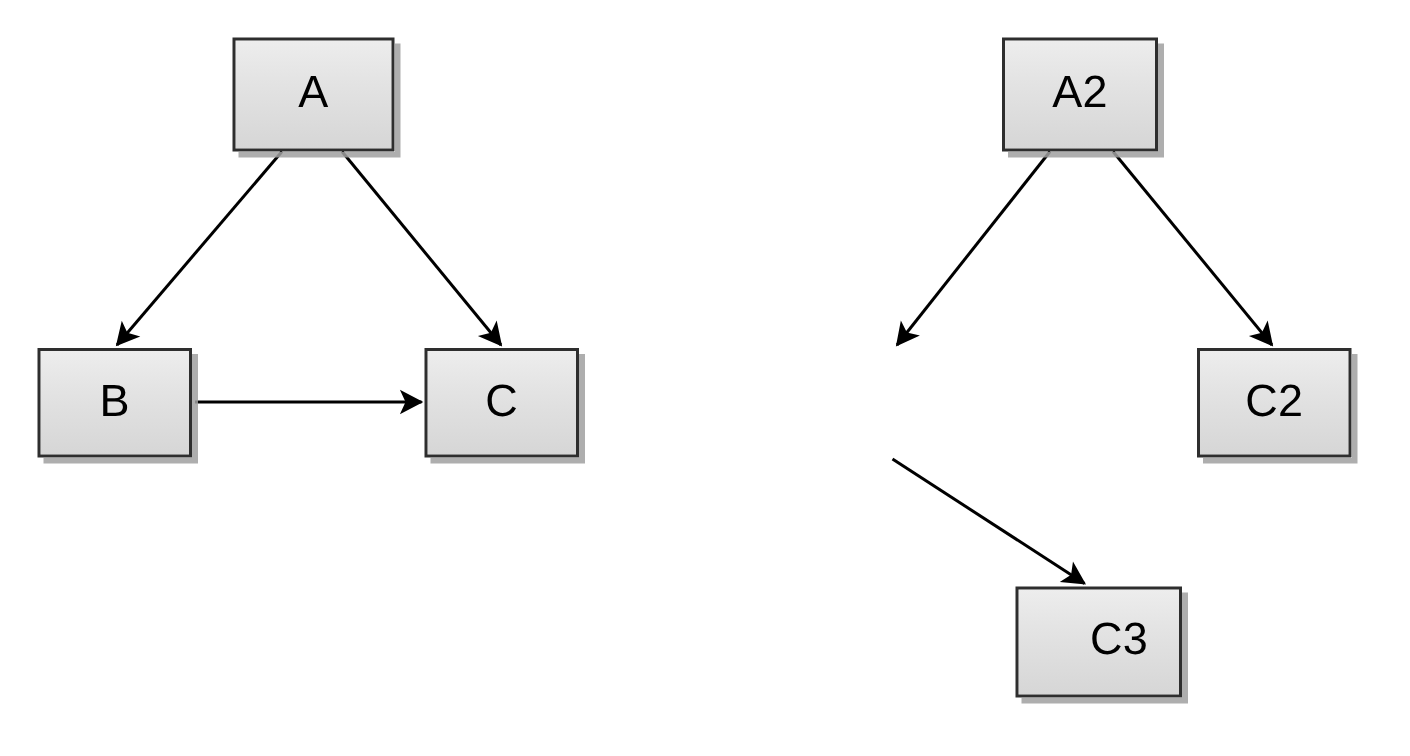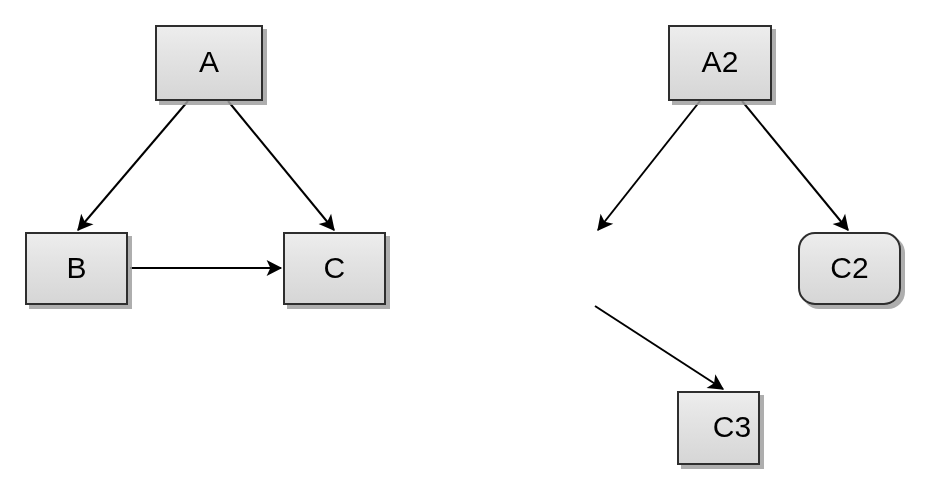--- a/index.html
+++ b/index.html
@@ -79,21 +79,21 @@
 
   <div class="node" id="node-C" style="left: 283px; top: 232px; width: 103px; height: 73px;">
     <span class="node-label">C</span>
   </div>
 
   <div class="node" id="node-A2" style="left: 668px; top: 25px; width: 104px; height: 76px;">
     <span class="node-label">A2</span>
   </div>
 
 
-  <div class="node" id="node-C2" style="left: 798px; top: 232px; width: 103px; height: 73px; border-radius: 17px;">
+  <div class="node" id="node-C2" style="left: 798px; top: 232px; width: 103px; height: 73px;">
     <span class="node-label">C2</span>
   </div>
 
-  <div class="node" id="node-C3" style="left: 677px; top: 391px; width: 83px; height: 74px; padding-left: 27px;">
+  <div class="node" id="node-C3" style="left: 677px; top: 391px; width: 111px; height: 74px; padding-left: 27px;">
     <span class="node-label">C3</span>
   </div>
 
 </div>
 
 </body></html>

